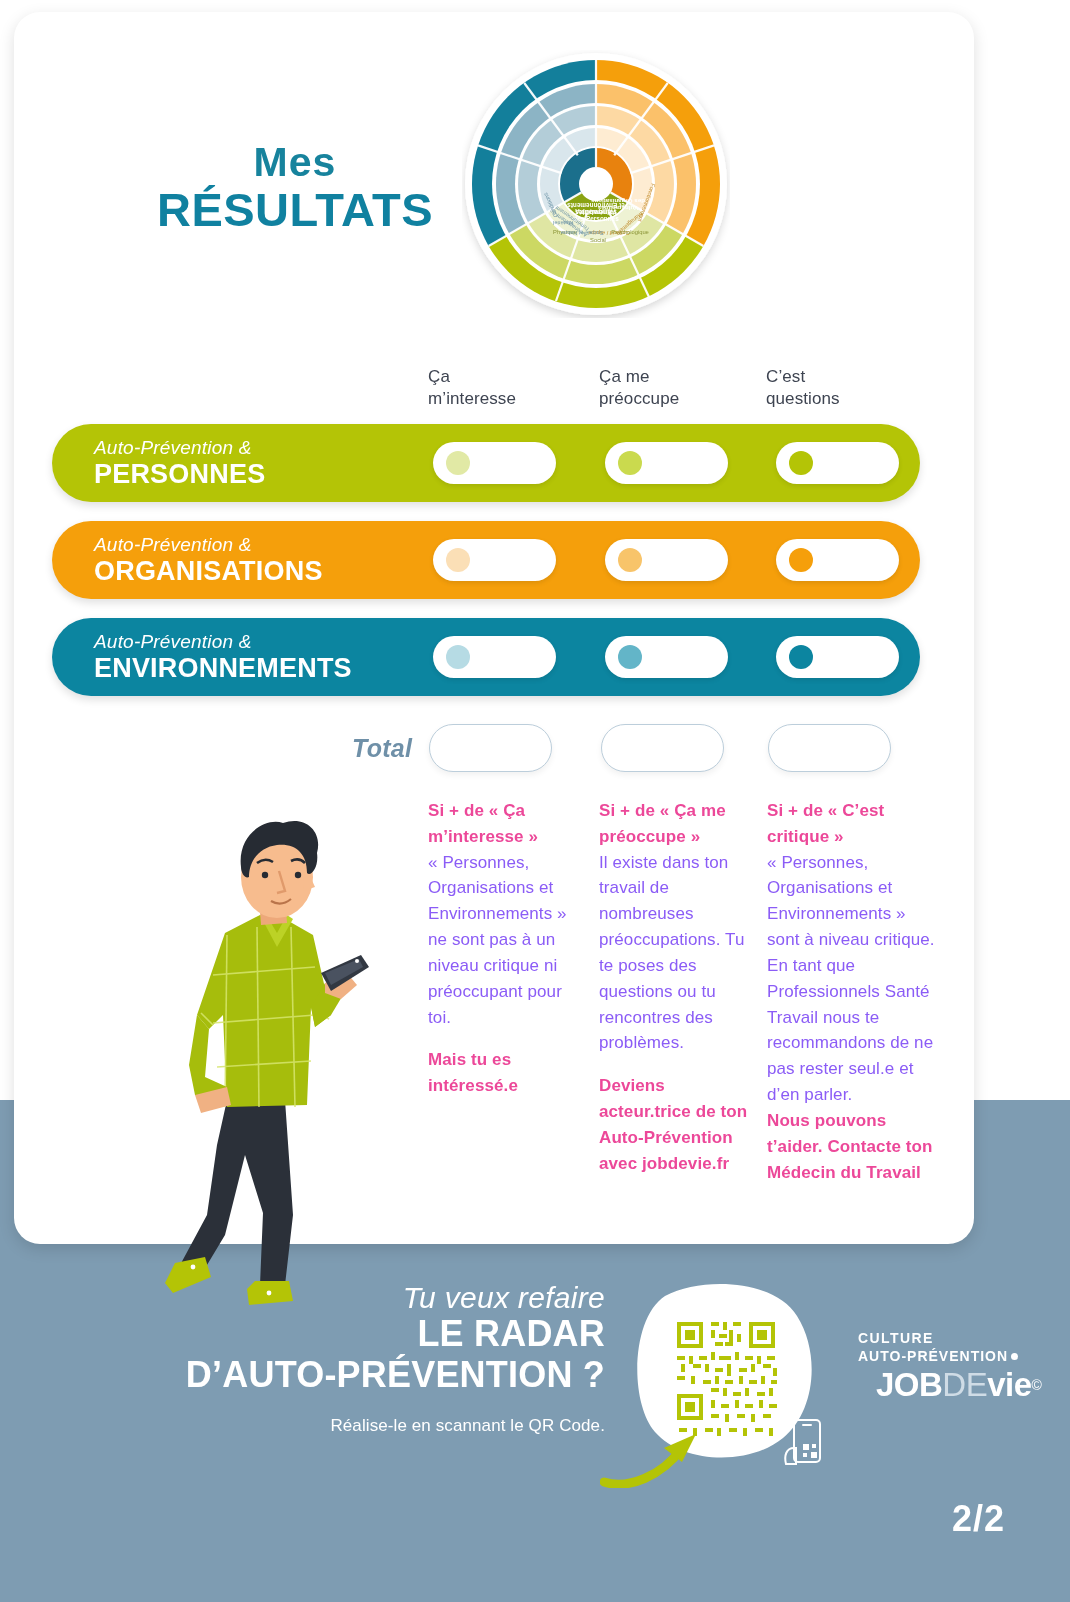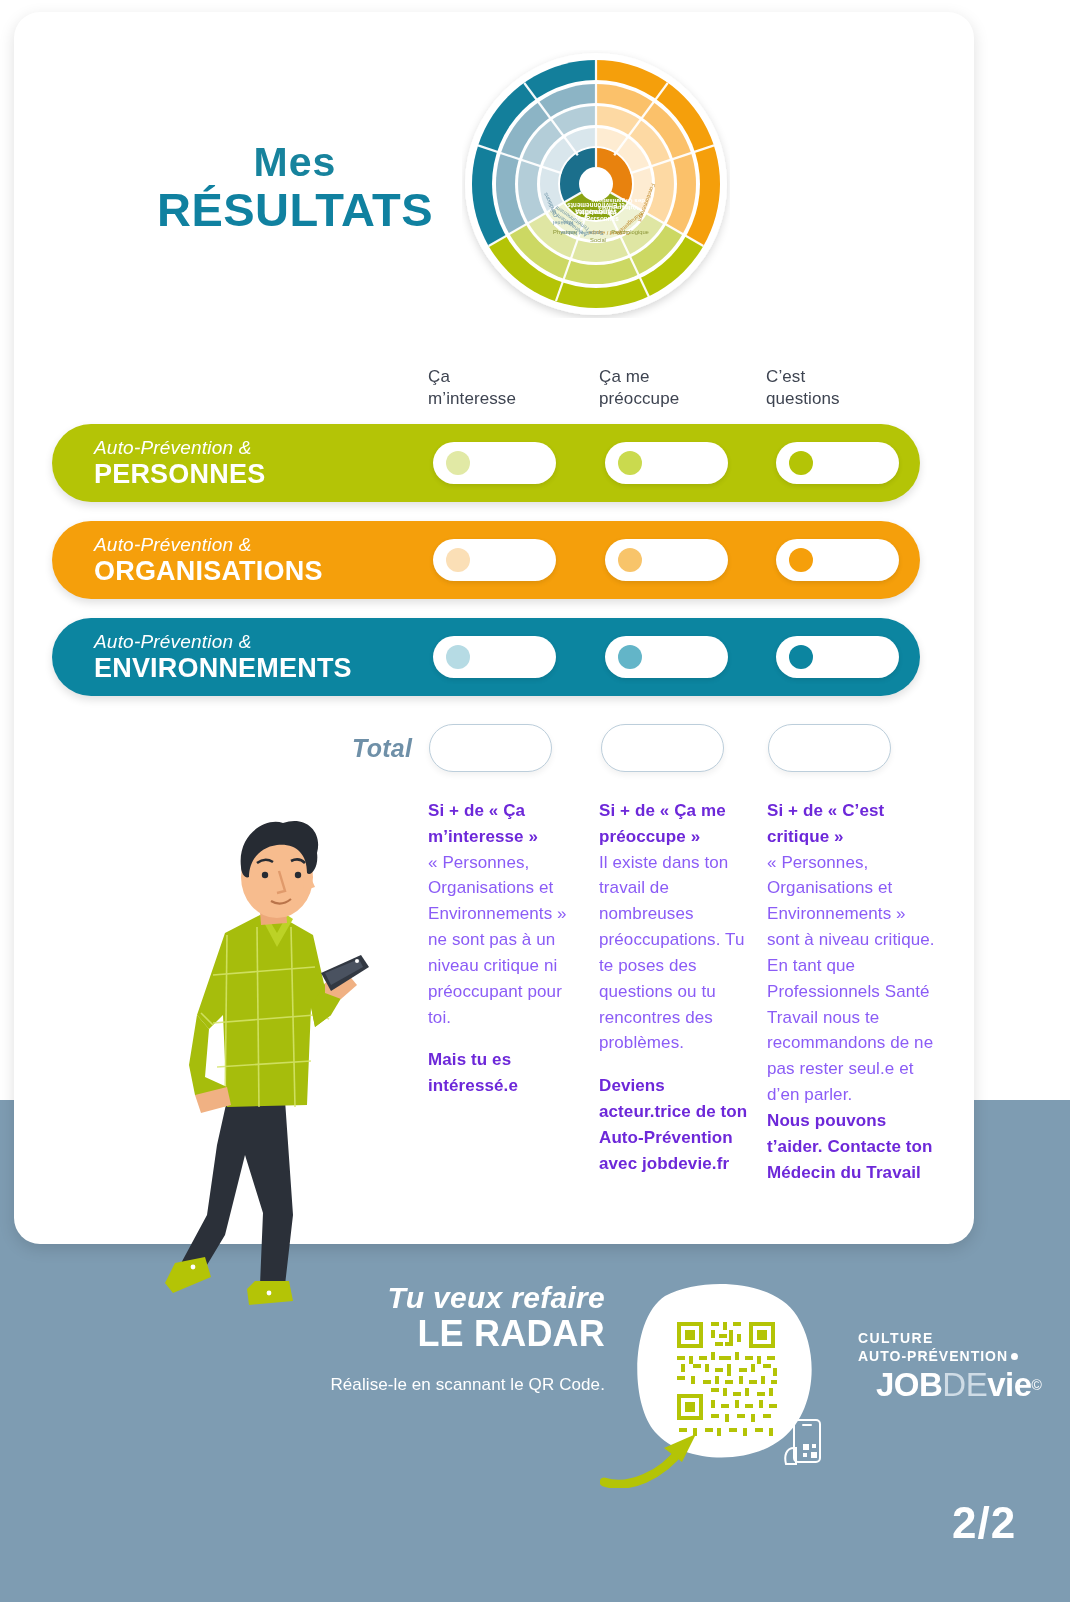--- a/index.html
+++ b/index.html
@@ -81,36 +81,36 @@
   #total-pill-1 { left:601px; }
   #total-pill-2 { left:768px; }
 
   
   .advice-col { position:absolute; top:798px; width:160px; }
   #advice-col-0 { left:428px; }
   #advice-col-1 { left:599px; }
   #advice-col-2 { left:767px; width:168px; }
 
   .advice-bold {
-    font-size:17px; color:#6d28d9; font-weight:bold; line-height:1.52;
+    font-size:17px; color:#ec4899; font-weight:bold; line-height:1.52;
     letter-spacing:.1px;
   }
   .advice-body {
     font-size:17px; color:#8b5cf6; font-weight:400; line-height:1.52;
     letter-spacing:.1px;
   }
   .advice-gap { height:17px; }
 
   
   #character { position:absolute; left:165px; top:815px; width:215px; height:500px; }
 
   
   #banner-text { position:absolute; left:140px; top:1282px; width:465px; text-align:right; }
   #banner-line1 {
-    font-size:30px; color:#ffffff; font-style:italic; font-weight:700; line-height:1.08;
+    font-size:30px; color:#ffffff; font-style:italic; font-weight:400; line-height:1.08;
     letter-spacing:.3px;
   }
   #banner-line2 {
     font-size:36px; color:#ffffff; font-weight:bold; line-height:1.13; letter-spacing:.2px;
   }
   #banner-line3 {
     font-size:36px; color:#ffffff; font-weight:bold; line-height:1.13; letter-spacing:.2px;
   }
   #banner-sub {
     font-size:17px; color:#ffffff; font-weight:400; margin-top:20px; letter-spacing:.1px;
@@ -133,21 +133,21 @@
   #logo-brand { margin-top:1px; margin-left:18px; white-space:nowrap; }
   .brand-job, .brand-vie { font-size:33px; color:#ffffff; font-weight:bold; letter-spacing:-.5px; }
   .brand-de  { font-size:33px; color:#cfdce6; font-weight:300; letter-spacing:-.5px; }
   .brand-c   { font-size:14px; color:#ffffff; font-weight:400; vertical-align:super; }
 
   #phone-icon { position:absolute; left:782px; top:1418px; width:42px; height:56px; }
 
   
   #page-number {
     position:absolute; left:952px; top:1498px;
-    font-size:44px; color:#ffffff; font-weight:bold; letter-spacing:1px;
+    font-size:36px; color:#ffffff; font-weight:bold; letter-spacing:1px;
   }
 </style>
 </head>
 <body>
 
 <div id="page-bg-top"></div>
 <div id="page-bg-bottom"></div>
 
 <div id="card"></div>
 
@@ -379,20 +379,21 @@
     <circle cx="100" cy="60" r="3.2" fill="#262b33"></circle>
     <circle cx="133" cy="60" r="3.2" fill="#262b33"></circle>
     <path d="M114 56 L120 76 L112 78" stroke="#e09a6b" stroke-width="2.4" fill="none"></path>
     <path d="M106 86 q10 6 20 -2" stroke="#b9744a" stroke-width="2.2" fill="none"></path>
   </svg>
 </div>
 
 <div id="banner-text">
   <div id="banner-line1">Tu veux refaire</div>
   <div id="banner-line2">LE RADAR</div>
+  <div id="banner-line3">D’AUTO-PRÉVENTION ?</div>
   <div id="banner-sub">Réalise-le en scannant le QR Code.</div>
 </div>
 
 <div id="qr-wrap">
   <svg viewBox="0 0 205 200" width="205" height="200">
     <path d="M40 24 C78 4 150 8 172 44 C196 82 190 140 158 166 C124 194 58 192 30 160 C4 130 6 46 40 24 Z" fill="#ffffff"></path>
     <g fill="#b4c406">
 
       <rect x="52" y="50" width="26" height="26"></rect>
         <rect x="56" y="54" width="18" height="18" fill="#fff"></rect>

